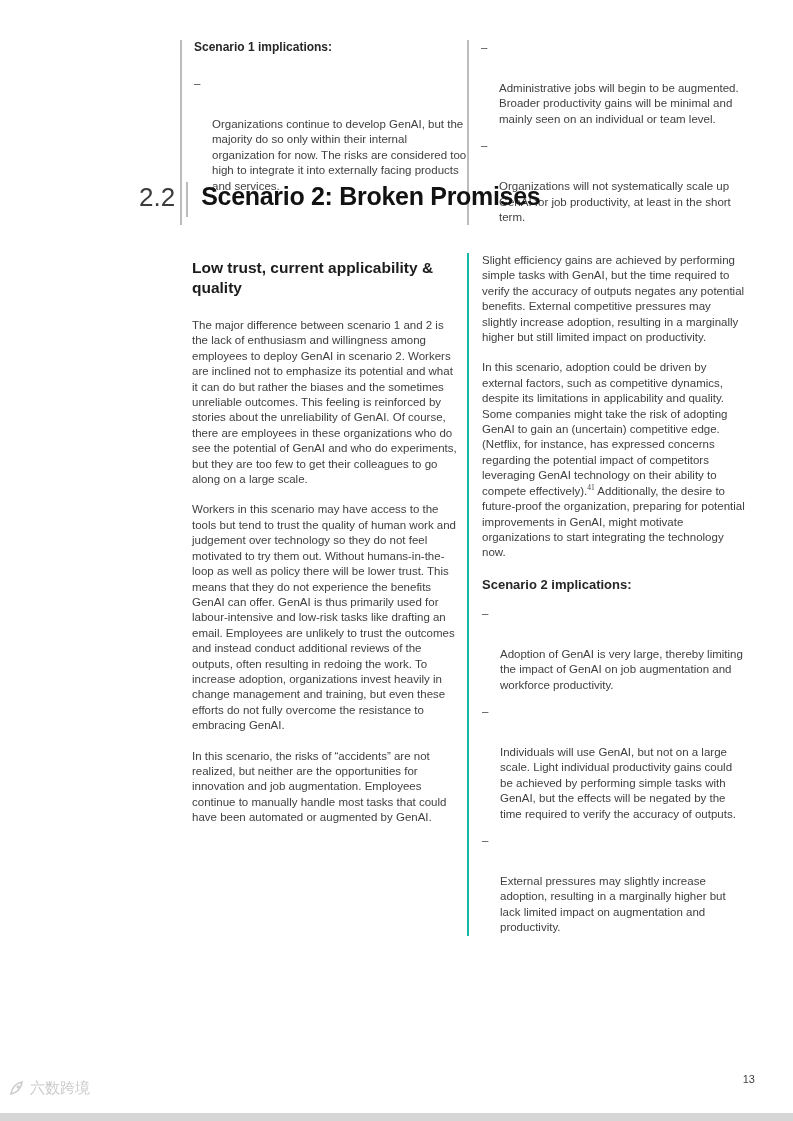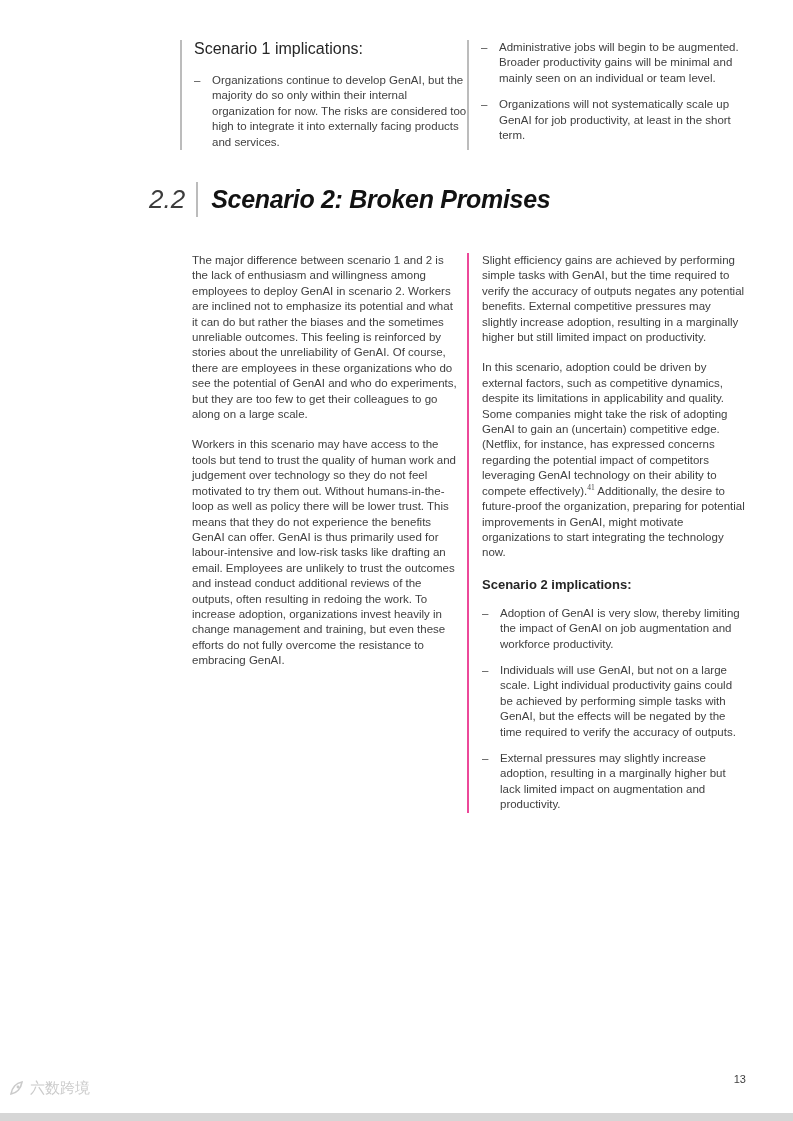--- a/index.html
+++ b/index.html
@@ -22,44 +22,42 @@
     display: flex;
     align-items: stretch;
   }
   .top-col {
     border-left: 2px solid #bcbcbc;
     padding-left: 12px;
   }
   .top-col.left  { width: 287px; }
   .top-col.right { width: 280px; }
   .impl-heading {
-    font-weight: normal;
-    font-size: 16px;
+    font-weight: bold;
+    font-size: 12px;
     color: #262626;
-    margin-bottom: 15px;
+    margin-bottom: 22px;
   }
   .bullets { list-style: none; }
   .bullets li {
     display: flex;
     margin-bottom: 11px;
     font-size: 11.5px;
     line-height: 15.4px;
   }
   .bullets li:last-child { margin-bottom: 0; }
   .bullets .dash { flex: 0 0 18px; }
-  .bullets .b-text { flex: 1; }
+  .bullets .b-text { flex: 1; margin-top: 41px; }
 
   
   .section-heading {
     position: absolute;
     top: 182px;
-    left: 149px;
-    display: flex;
-    align-items: center;
-    font-style: italic;
+    left: 139px;
+    display: flex;
   }
   .section-number {
     font-size: 26px;
     font-weight: normal;
     color: #3c3c3c;
   }
   .section-divider {
     width: 2px;
     height: 35px;
     background: #bcbcbc;
@@ -80,21 +78,21 @@
     width: 555px;
     display: flex;
     align-items: stretch;
   }
   .col-left {
     flex: 0 0 275px;
     padding-right: 9px;
   }
   .col-right {
     flex: 1;
-    border-left: 2px solid #ec4899;
+    border-left: 2px solid #14b8a6;
     padding-left: 13px;
   }
   .subsection-heading {
     font-size: 15.5px;
     font-weight: bold;
     color: #1c1c1c;
     line-height: 20px;
     margin: 5px 0 20px 0;
   }
   .body-para {
@@ -112,21 +110,21 @@
   .impl-heading-2 {
     font-weight: bold;
     font-size: 13px;
     color: #262626;
     margin: 16px 0 14px 0;
   }
 
   
   .page-number {
     position: absolute;
-    right: 47px;
+    right: 38px;
     bottom: 36px;
     font-size: 11px;
     color: #3f3f3f;
   }
   .watermark {
     position: absolute;
     left: 8px;
     bottom: 23px;
     display: flex;
     align-items: center;
@@ -171,31 +169,33 @@
 </div>
 
 <div class="section-heading">
   <span class="section-number">2.2</span>
   <span class="section-divider"></span>
   <h1 class="section-title">Scenario 2: Broken Promises</h1>
 </div>
 
 <div class="main-columns">
   <div class="col-left">
+    <h2 class="subsection-heading">Low trust, current applicability &amp; quality</h2>
     <p class="body-para">The major difference between scenario 1 and 2 is the lack of enthusiasm and willingness among employees to deploy GenAI in scenario 2. Workers are inclined not to emphasize its potential and what it can do but rather the biases and the sometimes unreliable outcomes. This feeling is reinforced by stories about the unreliability of GenAI. Of course, there are employees in these organizations who do see the potential of GenAI and who do experiments, but they are too few to get their colleagues to go along on a large scale.</p>
     <p class="body-para">Workers in this scenario may have access to the tools but tend to trust the quality of human work and judgement over technology so they do not feel motivated to try them out. Without humans-in-the-loop as well as policy there will be lower trust. This means that they do not experience the benefits GenAI can offer. GenAI is thus primarily used for labour-intensive and low-risk tasks like drafting an email. Employees are unlikely to trust the outcomes and instead conduct additional reviews of the outputs, often resulting in redoing the work. To increase adoption, organizations invest heavily in change management and training, but even these efforts do not fully overcome the resistance to embracing GenAI.</p>
+    <p class="body-para">In this scenario, the risks of “accidents” are not realized, but neither are the opportunities for innovation and job augmentation. Employees continue to manually handle most tasks that could have been automated or augmented by GenAI.</p>
   </div>
   <div class="col-right">
     <p class="body-para">Slight efficiency gains are achieved by performing simple tasks with GenAI, but the time required to verify the accuracy of outputs negates any potential benefits. External competitive pressures may slightly increase adoption, resulting in a marginally higher but still limited impact on productivity.</p>
     <p class="body-para"><span>In this scenario, adoption could be driven by external factors, such as competitive dynamics, despite its limitations in applicability and quality. Some companies might take the risk of adopting GenAI to gain an (uncertain) competitive edge. (Netflix, for instance, has expressed concerns regarding the potential impact of competitors leveraging GenAI technology on their ability to compete effectively).</span><sup class="footnote-ref">41</sup><span> Additionally, the desire to future-proof the organization, preparing for potential improvements in GenAI, might motivate organizations to start integrating the technology now.</span></p>
     <h3 class="impl-heading-2">Scenario 2 implications:</h3>
     <ul class="bullets">
       <li>
         <span class="dash">–</span>
-        <span class="b-text">Adoption of GenAI is very slow, thereby limiting the impact of GenAI on job augmentation and workforce productivity.</span>
+        <span class="b-text">Adoption of GenAI is very large, thereby limiting the impact of GenAI on job augmentation and workforce productivity.</span>
       </li>
       <li>
         <span class="dash">–</span>
         <span class="b-text">Individuals will use GenAI, but not on a large scale. Light individual productivity gains could be achieved by performing simple tasks with GenAI, but the effects will be negated by the time required to verify the accuracy of outputs.</span>
       </li>
       <li>
         <span class="dash">–</span>
         <span class="b-text">External pressures may slightly increase adoption, resulting in a marginally higher but lack limited impact on augmentation and productivity.</span>
       </li>
     </ul>

